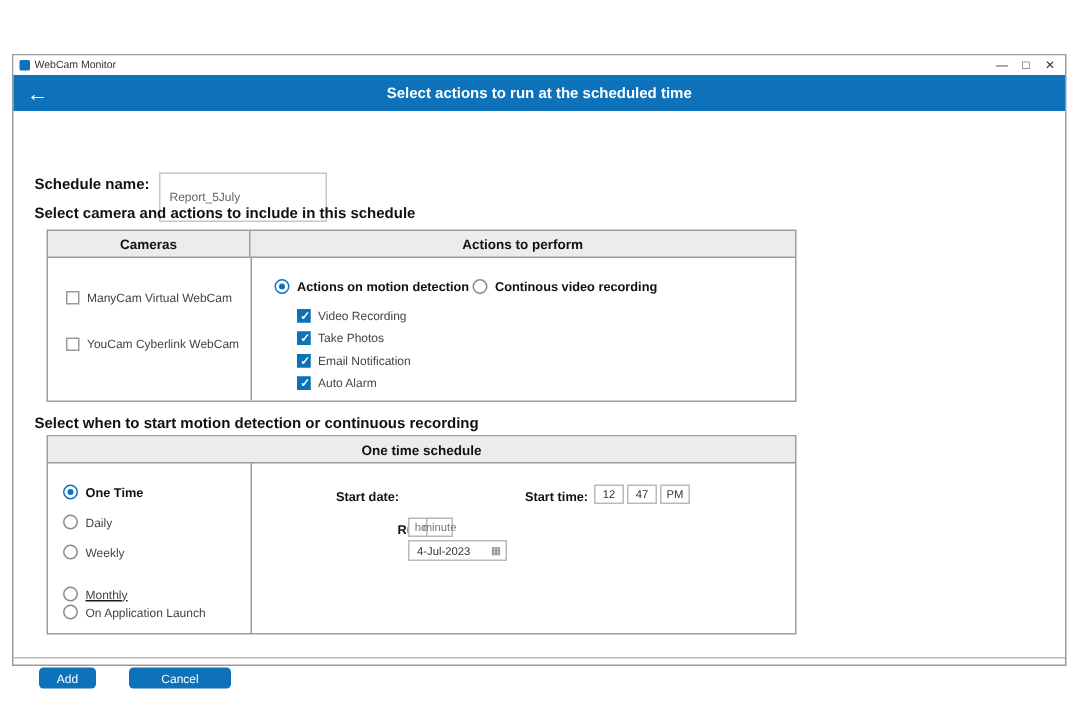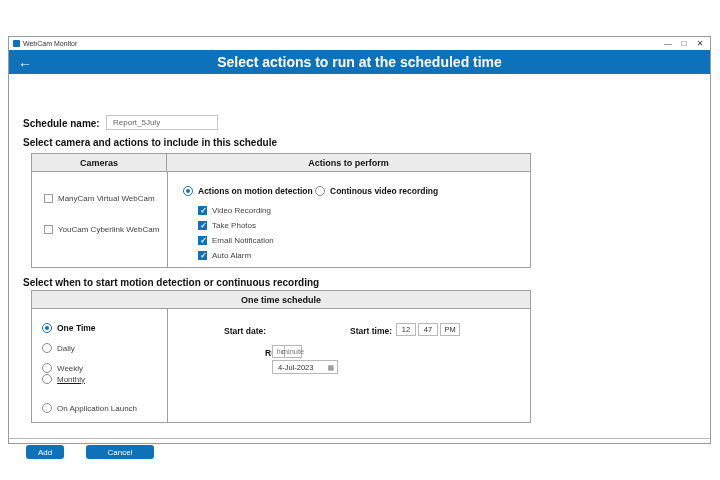--- a/index.html
+++ b/index.html
@@ -18,21 +18,21 @@
   }
   .appicon{width:7px;height:7px;background:#0d72b9;margin:0 3px 0 4px;border-radius:1px;}
   .wincontrols{position:absolute;right:2px;top:0;height:13px;display:flex;}
   .winbtn{width:16px;height:13px;display:flex;align-items:center;justify-content:center;
     font-size:8px;color:#333;cursor:default;}
   
   .header{
     position:absolute;left:0;top:13px;right:0;height:24px;background:#0d72b9;
     display:flex;align-items:center;justify-content:center;
   }
-  .htitle{color:#ffffff;font-size:14px;font-weight:bold;}
+  .htitle{color:#ffffff;font-size:10px;font-weight:bold;}
   .back{
     position:absolute;left:9px;top:0;height:24px;display:flex;align-items:center;
     color:#ffffff;font-size:14px;font-weight:bold;cursor:pointer;
   }
   
   .content{position:absolute;left:0;top:37px;right:0;bottom:0;}
   .abs{position:absolute;}
   .lbl-bold{font-size:10px;font-weight:bold;color:#111;}
   .lbl-sm-bold{font-size:8.5px;font-weight:bold;color:#111;}
   .lbl-sm{font-size:8px;color:#444;}
@@ -100,21 +100,21 @@
   </div>
 
   <div class="header">
     <span class="back">←</span>
     <div class="htitle">Select actions to run at the scheduled time</div>
   </div>
 
   <div class="content">
 
     <div class="abs lbl-bold" style="left:14px;top:44px;">Schedule name:</div>
-    <div class="abs txtinput" style="left:97px;top:41px;width:112px;height:15px;">
+    <div class="abs txtinput" style="left:97px;top:41px;width:112px;height:33px;">
       <span>Report_5July</span>
     </div>
 
     <div class="abs lbl-bold" style="left:14px;top:63px;">Select camera and actions to include in this schedule</div>
 
     <div class="abs lbl-bold" style="left:14px;top:203px;">Select when to start motion detection or continuous recording</div>
 
     <div class="abs tbl" style="left:22px;top:79px;width:500px;height:115px;">
       <div class="tbl-head">
         <div class="th th1">Cameras</div>
@@ -169,21 +169,21 @@
         <span class="lbl-sm-bold">One Time</span>
       </div>
       <div class="abs row" style="left:10px;top:52px;">
         <span class="radio"></span>
         <span class="lbl-sm">Daily</span>
       </div>
       <div class="abs row" style="left:10px;top:72px;">
         <span class="radio"></span>
         <span class="lbl-sm">Weekly</span>
       </div>
-      <div class="abs row" style="left:10px;top:83px;text-decoration:underline;">
+      <div class="abs row" style="left:10px;top:100px;text-decoration:underline;">
         <span class="radio"></span>
         <span class="lbl-sm">Monthly</span>
       </div>
       <div class="abs row" style="left:10px;top:112px;">
         <span class="radio"></span>
         <span class="lbl-sm">On Application Launch</span>
       </div>
 
       <div class="abs lbl-sm-bold" style="left:192px;top:35px;">Start date:</div>
       <div class="abs datebox" style="left:240px;top:32px;width:66px;margin-top:37px;">

